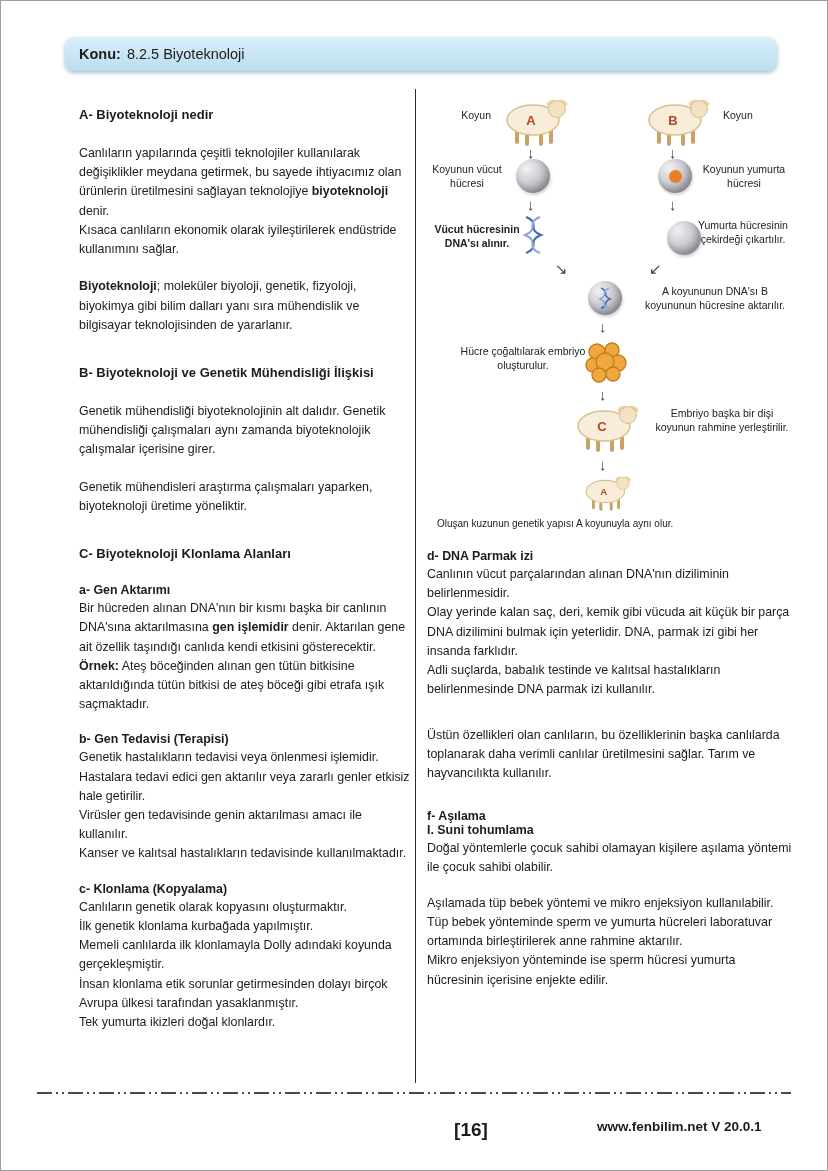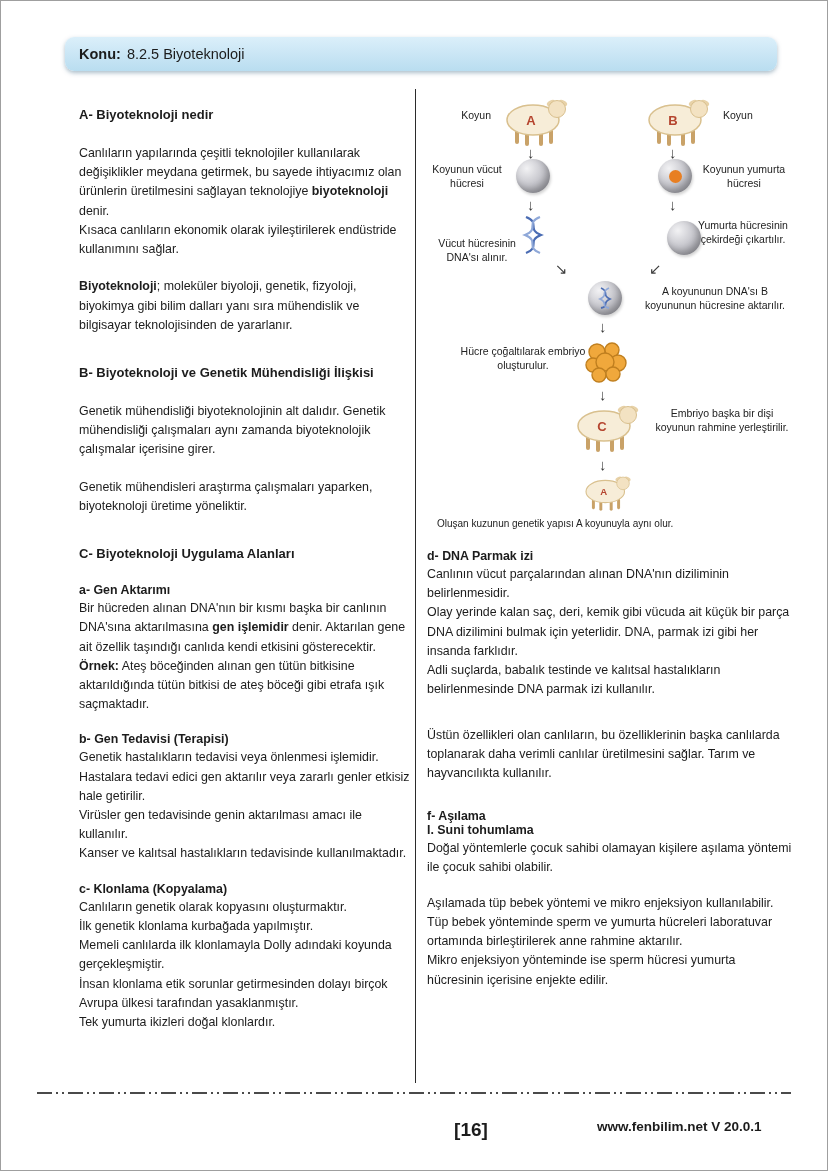--- a/index.html
+++ b/index.html
@@ -59,21 +59,21 @@
   <div class="col-left">
     <h3 class="sec">A- Biyoteknoloji nedir</h3>
     <p class="para"><span>Canlıların yapılarında çeşitli teknolojiler kullanılarak değişiklikler meydana getirmek, bu sayede ihtiyacımız olan ürünlerin üretilmesini sağlayan teknolojiye </span><span class="b">biyoteknoloji</span><span> denir.
 Kısaca canlıların ekonomik olarak iyileştirilerek endüstride kullanımını sağlar.</span></p>
     <p class="para mb-xl"><span class="b">Biyoteknoloji</span><span>; moleküler biyoloji, genetik, fizyoloji, biyokimya gibi bilim dalları yanı sıra mühendislik ve bilgisayar teknolojisinden de yararlanır.</span></p>
 
     <h3 class="sec">B- Biyoteknoloji ve Genetik Mühendisliği İlişkisi</h3>
     <p class="para"><span>Genetik mühendisliği biyoteknolojinin alt dalıdır. Genetik mühendisliği çalışmaları aynı zamanda biyoteknolojik çalışmalar içerisine girer.</span></p>
     <p class="para mb-xl"><span>Genetik mühendisleri araştırma çalışmaları yaparken, biyoteknoloji üretime yöneliktir.</span></p>
 
-    <h3 class="sec">C- Biyoteknoloji Uygulama Alanları</h3>
+    <h3 class="sec">C- Biyoteknoloji Klonlama Alanları</h3>
 
     <h4 class="sub">a- Gen Aktarımı</h4>
     <p class="para mb0"><span>Bir hücreden alınan DNA'nın bir kısmı başka bir canlının DNA'sına aktarılmasına </span><span class="b">gen işlemidir</span><span> denir. Aktarılan gene ait özellik taşındığı canlıda kendi etkisini gösterecektir.</span></p>
     <p class="para"><span class="b">Örnek:</span><span> Ateş böceğinden alınan gen tütün bitkisine aktarıldığında tütün bitkisi de ateş böceği gibi etrafa ışık saçmaktadır.</span></p>
 
     <h4 class="sub">b- Gen Tedavisi (Terapisi)</h4>
     <p class="para"><span>Genetik hastalıkların tedavisi veya önlenmesi işlemidir.
 Hastalara tedavi edici gen aktarılır veya zararlı genler etkisiz hale getirilir.
 Virüsler gen tedavisinde genin aktarılması amacı ile kullanılır.
 Kanser ve kalıtsal hastalıkların tedavisinde kullanılmaktadır.</span></p>
@@ -132,21 +132,21 @@
       <div class="dg" style="left:231px;top:70px;">
           <div class="cell">
             <div class="nucleus"></div>
           </div>
         </div>
       <div class="dg-label" style="left:272px;top:74px;width:90px;">Koyunun yumurta hücresi</div>
 
       <span class="arrow" style="left:100px;top:108px;">↓</span>
       <span class="arrow" style="left:242px;top:108px;">↓</span>
 
-      <div class="dg-label" style="left:4px;top:148px;width:92px;">Vücut hücresinin DNA'sı alınır.</div>
+      <div class="dg-label" style="left:4px;top:134px;width:92px;font-weight:bold;">Vücut hücresinin DNA'sı alınır.</div>
       <div class="dg" style="left:93px;top:126px;">
         <svg width="26" height="40" viewBox="0 0 26 40">
           <path class="dna-main" d="M6 2 C 21 8, 6 14, 21 20 C 6 26, 21 32, 6 38" fill="none" stroke-width="2.2"></path>
           <path class="dna-alt" d="M20 2 C 5 8, 20 14, 5 20 C 20 26, 5 32, 20 38" fill="none" stroke-width="2.2"></path>
         </svg>
       </div>
       <div class="dg" style="left:240px;top:132px;">
           <div class="cell"></div>
         </div>
       <div class="dg-label" style="left:268px;top:130px;width:96px;">Yumurta hücresinin çekirdeği çıkartılır.</div>

